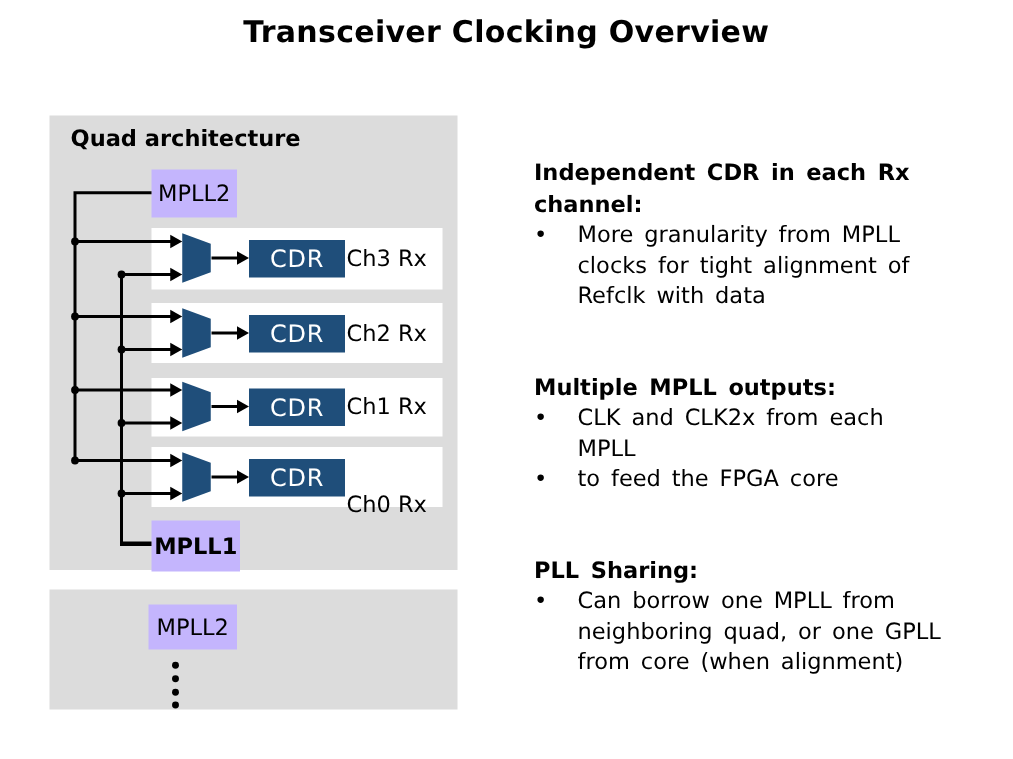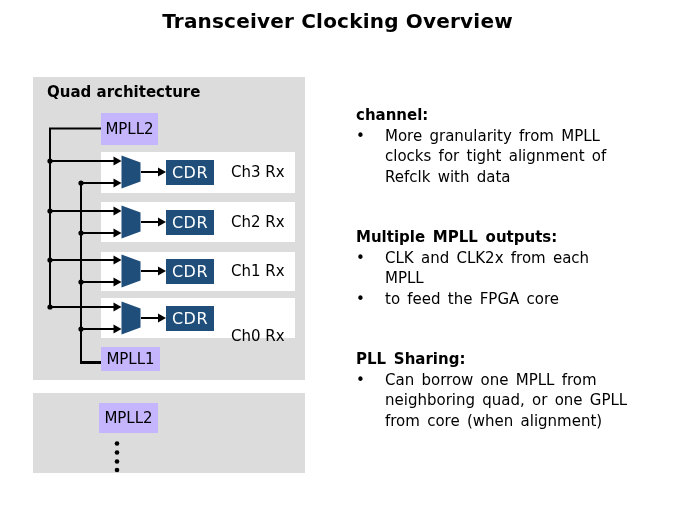--- a/index.html
+++ b/index.html
@@ -14,25 +14,25 @@
   }
   .panel{background:var(--panel-gray,#dcdcdc);}
   #panel-quad{left:33px;top:77px;width:272px;height:303px;}
   #panel-ext{left:33px;top:393px;width:272px;height:80px;}
   #quad-title{left:47px;top:83px;font-size:15px;font-weight:bold;}
   .white-box{
     background:#c4b5fd;display:flex;align-items:center;justify-content:center;
     font-size:15px;
   }
   #mpll2-top{left:101px;top:113px;width:57px;height:32px;}
-  #mpll1{left:101px;top:347px;width:59px;height:24px;}
+  #mpll1{left:101px;top:347px;width:59px;height:34px;font-weight:bold;}
   #mpll2-bottom{left:99px;top:403px;width:59px;height:30px;}
   .strip{left:101px;width:194px;background:#fff;}
   .cdr-box{
-    left:166px;width:48px;height:25px;background:var(--accent-blue,#1f4e7a);
+    left:166px;width:64px;height:25px;background:var(--accent-blue,#1f4e7a);
     color:#fff;display:flex;align-items:center;justify-content:center;
     font-size:16px;letter-spacing:0.5px;
   }
   .ch-label{left:231px;font-size:15px;}
   #wire-layer{left:0;top:0;pointer-events:none;}
   .wire{stroke:#000;stroke-width:2;fill:none;}
   .wire-thick{stroke:#000;stroke-width:3;fill:none;}
   .arrowhead{fill:#000;stroke:none;}
   .dot{fill:#000;stroke:none;}
   .mux{fill:var(--accent-blue,#1f4e7a);stroke:none;}
@@ -134,20 +134,21 @@
       <circle class="dot" cx="117" cy="443.5" r="2.3"></circle>
       <circle class="dot" cx="117" cy="452.5" r="2.3"></circle>
       <circle class="dot" cx="117" cy="461.5" r="2.3"></circle>
       <circle class="dot" cx="117" cy="470" r="2.3"></circle>
     </g>
   </svg>
 
   <div class="abs" id="right-col">
 
     <div class="section">
+      <div class="rc-line rc-head">Independent CDR in each Rx</div>
       <div class="rc-line rc-head">channel:</div>
       <div class="bullet">
         <div class="bullet-marker">•</div>
         <div class="bullet-text">
           <div class="rc-line">More granularity from MPLL</div>
           <div class="rc-line">clocks for tight alignment of</div>
           <div class="rc-line">Refclk with data</div>
         </div>
       </div>
     </div>

